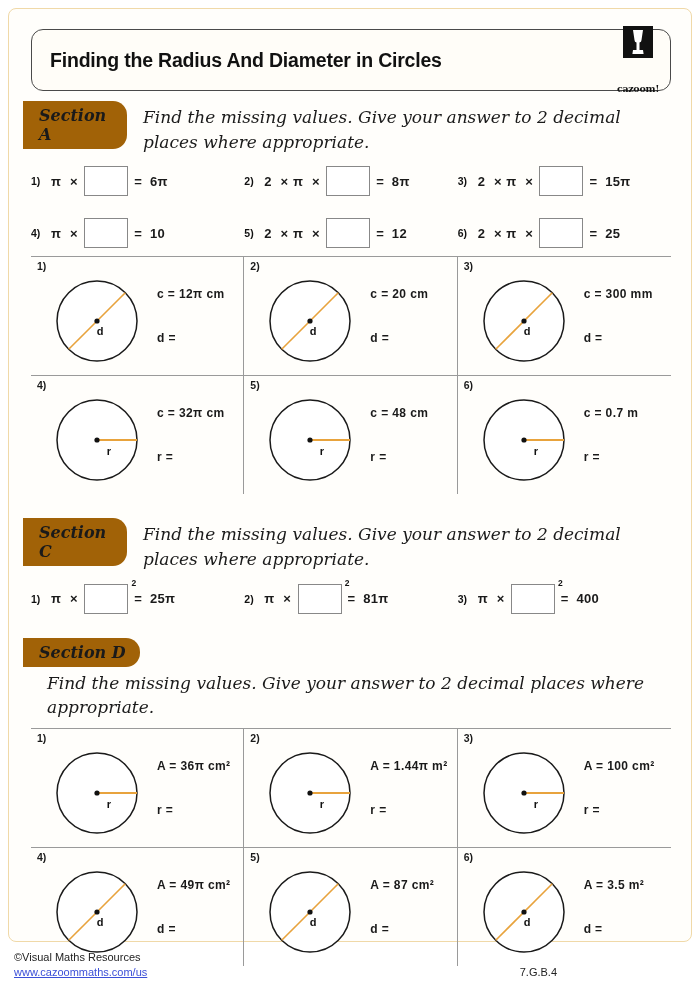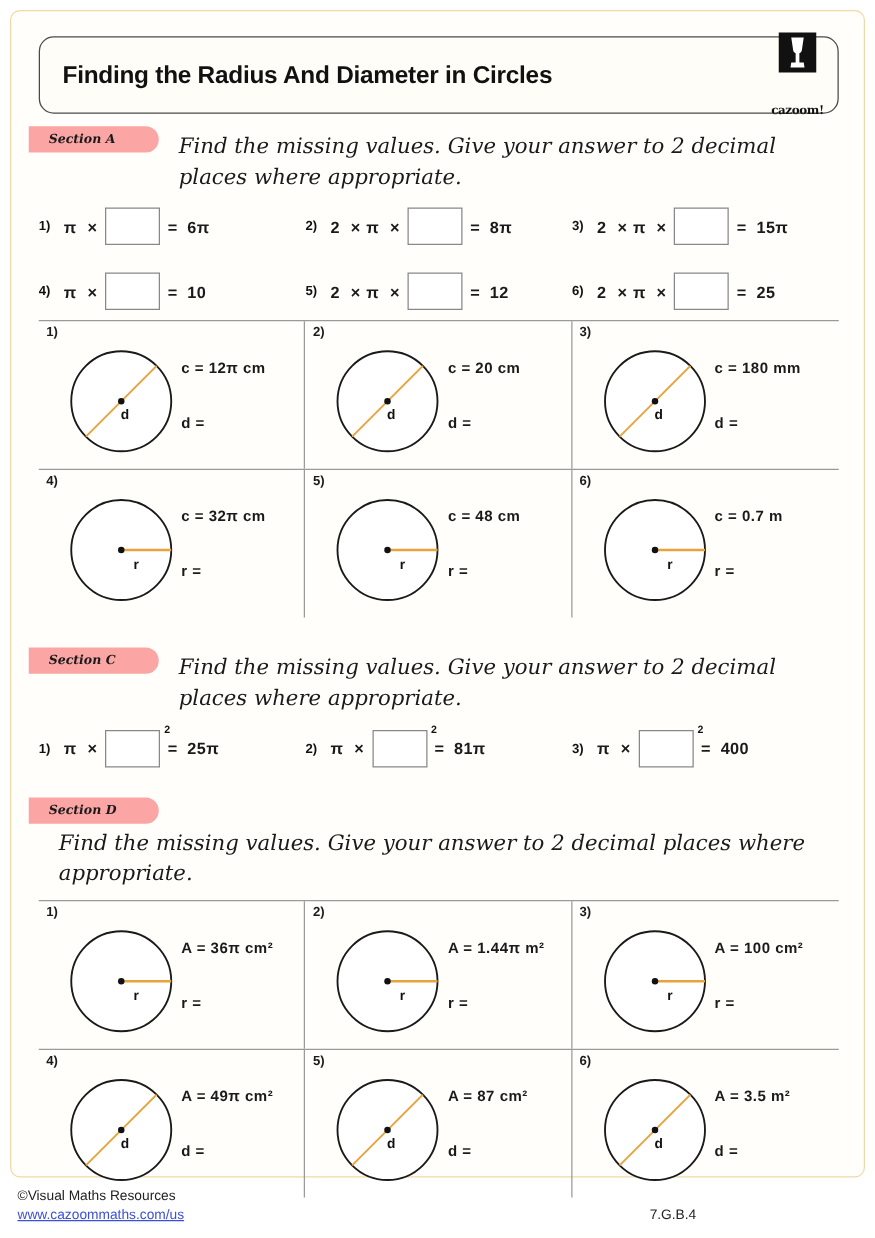--- a/index.html
+++ b/index.html
@@ -79,29 +79,29 @@
     top: 92px;
     width: 640px;
   }
 
   .section-head {
     display: flex;
     align-items: flex-start;
     margin-bottom: 4px;
   }
   .section-pill {
-    background: #fca5a5;
+    background: #a16207;
     border-radius: 0 14px 14px 0;
     padding: 5px 14px 5px 16px;
     min-width: 74px;
     margin-left: -8px;
     font-family: "DejaVu Serif", serif;
     font-style: italic;
     font-weight: bold;
-    font-size: 10px;
+    font-size: 16px;
     color: #1a1a1a;
   }
   .section-desc {
     font-family: "DejaVu Serif", serif;
     font-style: italic;
     font-size: 17px;
     line-height: 1.45;
     color: #1a1a1a;
     padding: 4px 0 0 16px;
   }
@@ -181,20 +181,21 @@
     top: 3px;
     font-size: 10.5px;
     font-weight: bold;
   }
   .fig {
     margin-top: 14px;
     margin-left: 14px;
   }
   .cell-labels {
     margin-top: 26px;
+    margin-left: 12px;
     font-size: 12px;
     font-weight: bold;
     letter-spacing: 0.4px;
   }
   .cell-labels .lbl2 { margin-top: 30px; }
 
   
   .footer {
     position: absolute;
     left: 0;
@@ -324,21 +325,21 @@
           </div>
           <div class="circle-cell">
             <div class="cell-num">3)</div>
             <div class="fig"><svg width="94" height="94" viewBox="0 0 94 94">
                 <circle cx="46" cy="46" r="40" fill="#fff" stroke="#1a1a1a" stroke-width="1.5"></circle>
                 <line x1="17.715728752538098" y1="74.2842712474619" x2="74.2842712474619" y2="17.7157287525381" stroke="#e8a33d" stroke-width="1.6"></line>
                 <circle cx="46" cy="46" r="2.6" fill="#111"></circle>
                 <text x="49" y="60" font-family="Liberation Sans, sans-serif" font-size="11" font-weight="bold" fill="#111" text-anchor="middle">d</text>
               </svg></div>
             <div class="cell-labels">
-              <div>c  =  180 mm</div>
+              <div>c  =  300 mm</div>
               <div class="lbl2">d  =</div>
             </div>
           </div>
         </div>
         <div class="circle-row no-bottom">
           <div class="circle-cell">
             <div class="cell-num">4)</div>
             <div class="fig"><svg width="94" height="94" viewBox="0 0 94 94">
                 <circle cx="46" cy="46" r="40" fill="#fff" stroke="#1a1a1a" stroke-width="1.5"></circle>
                 <line x1="46" y1="46" x2="86" y2="46" stroke="#e8a33d" stroke-width="2"></line>

